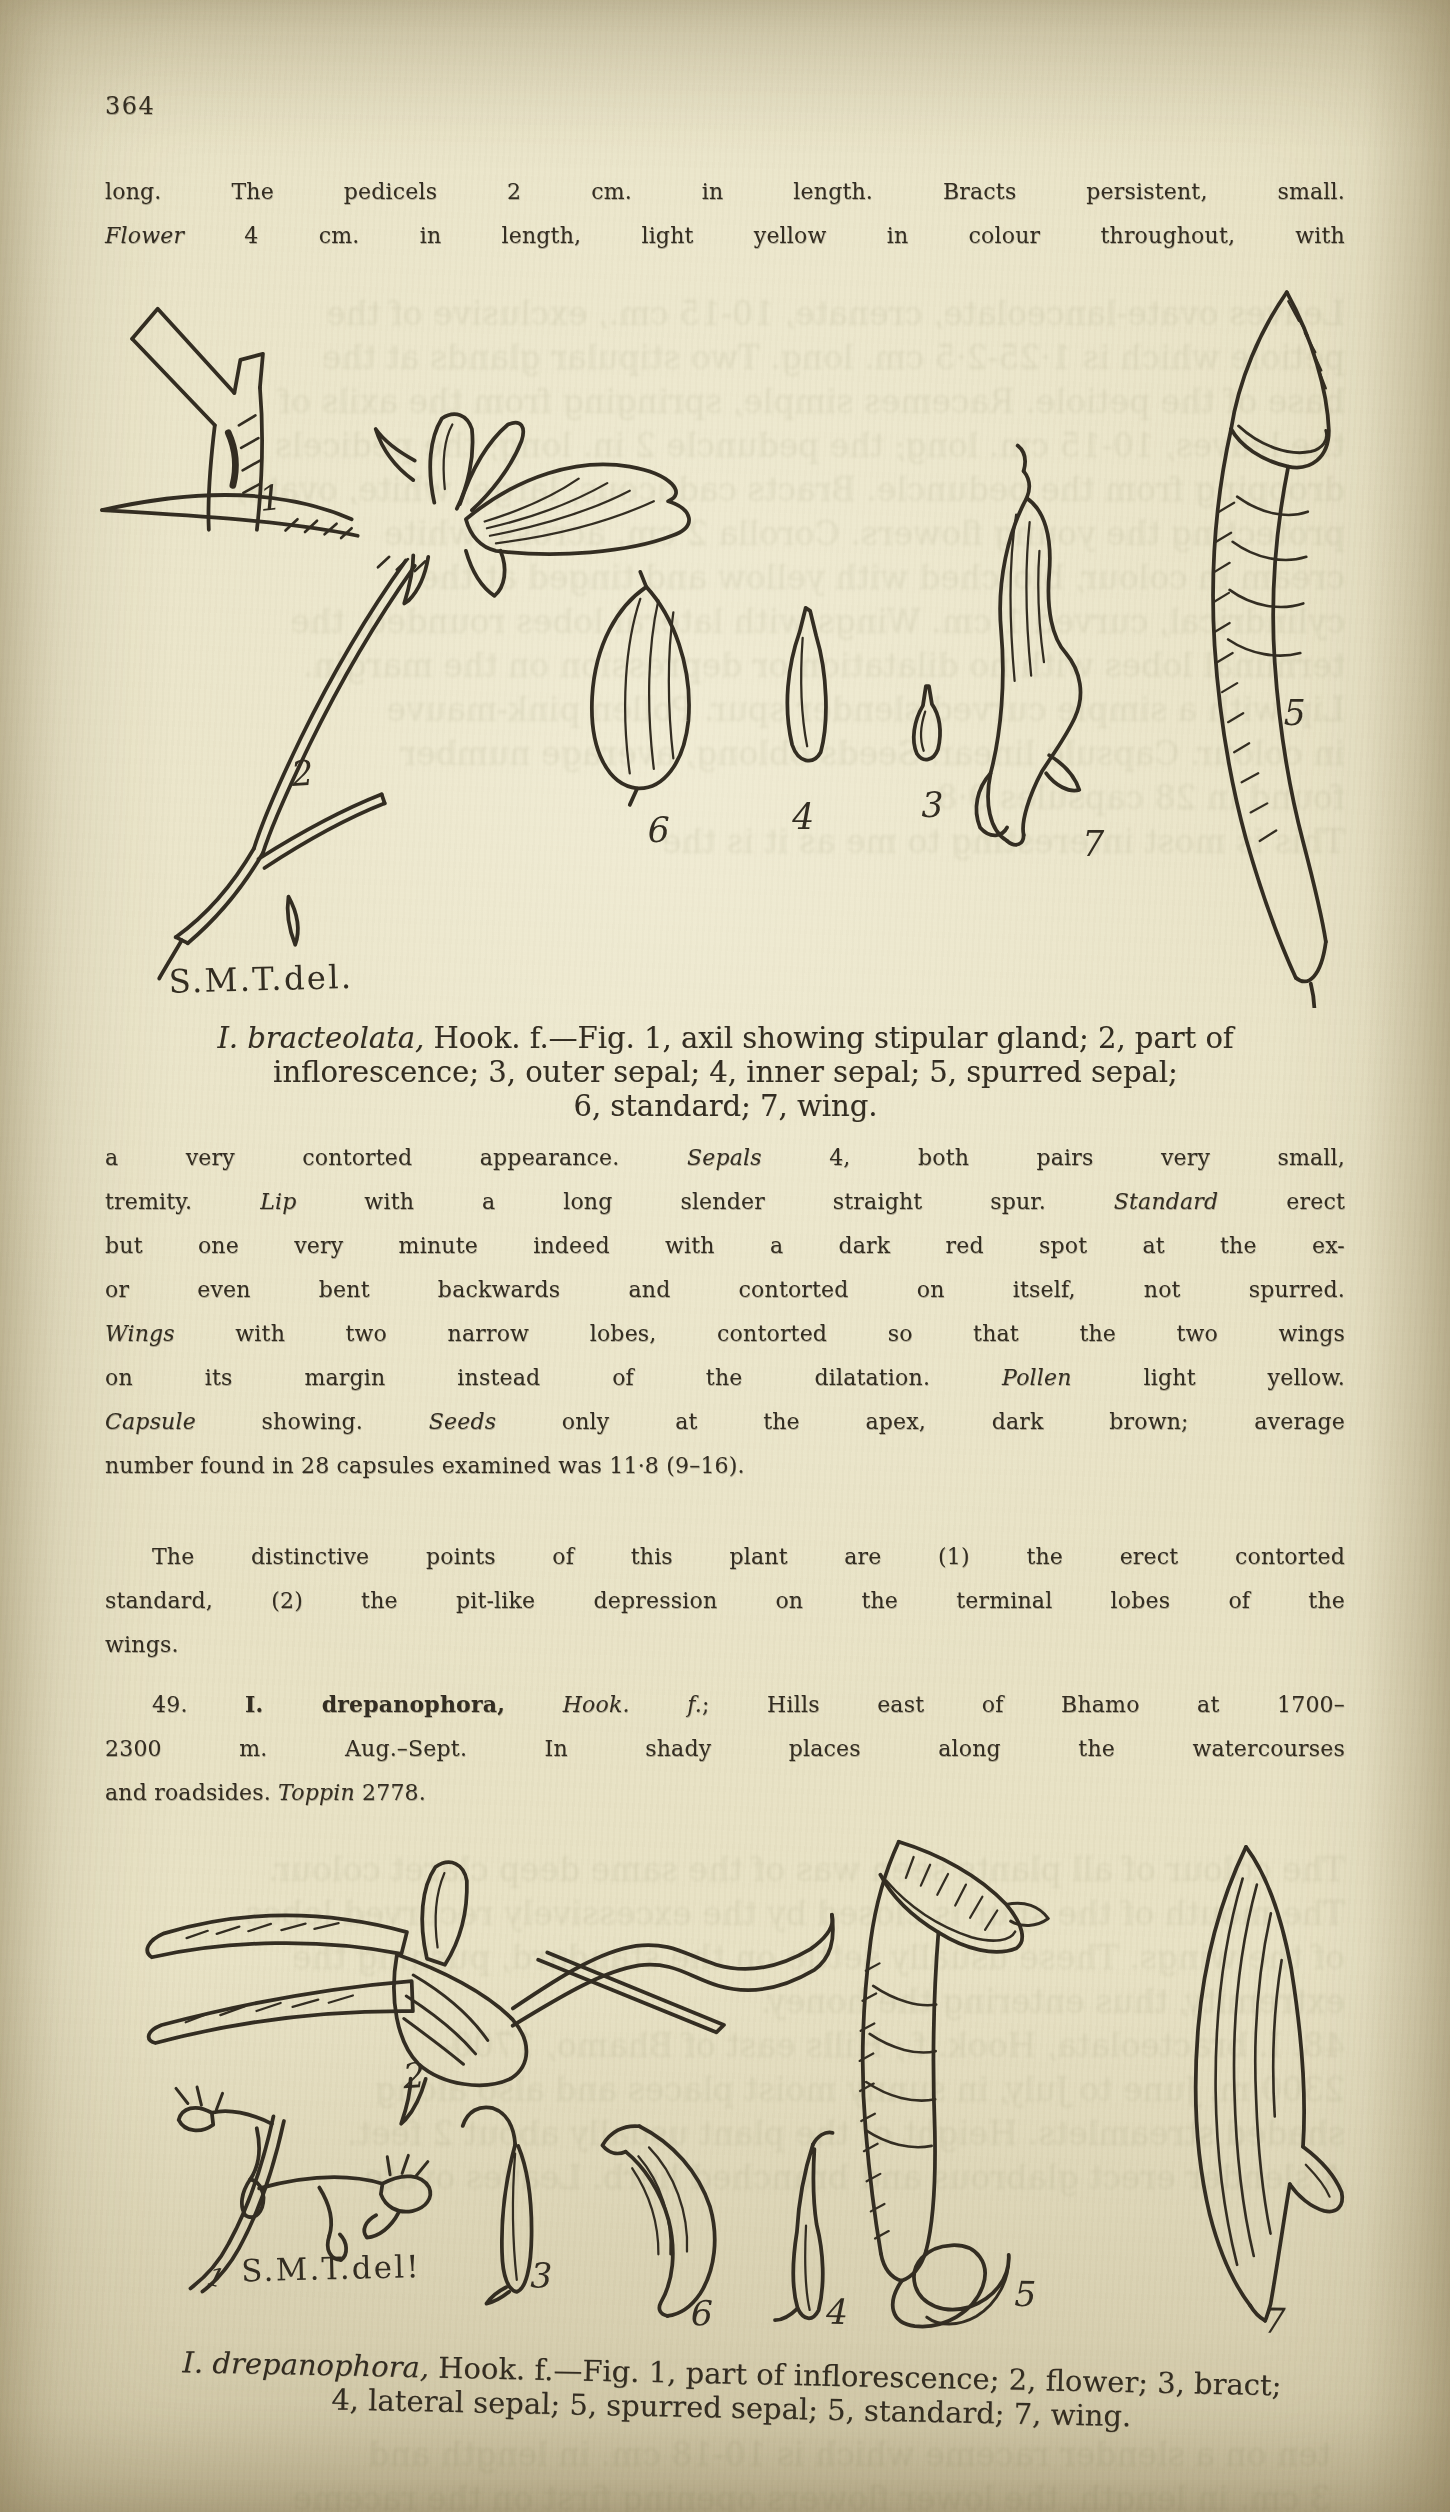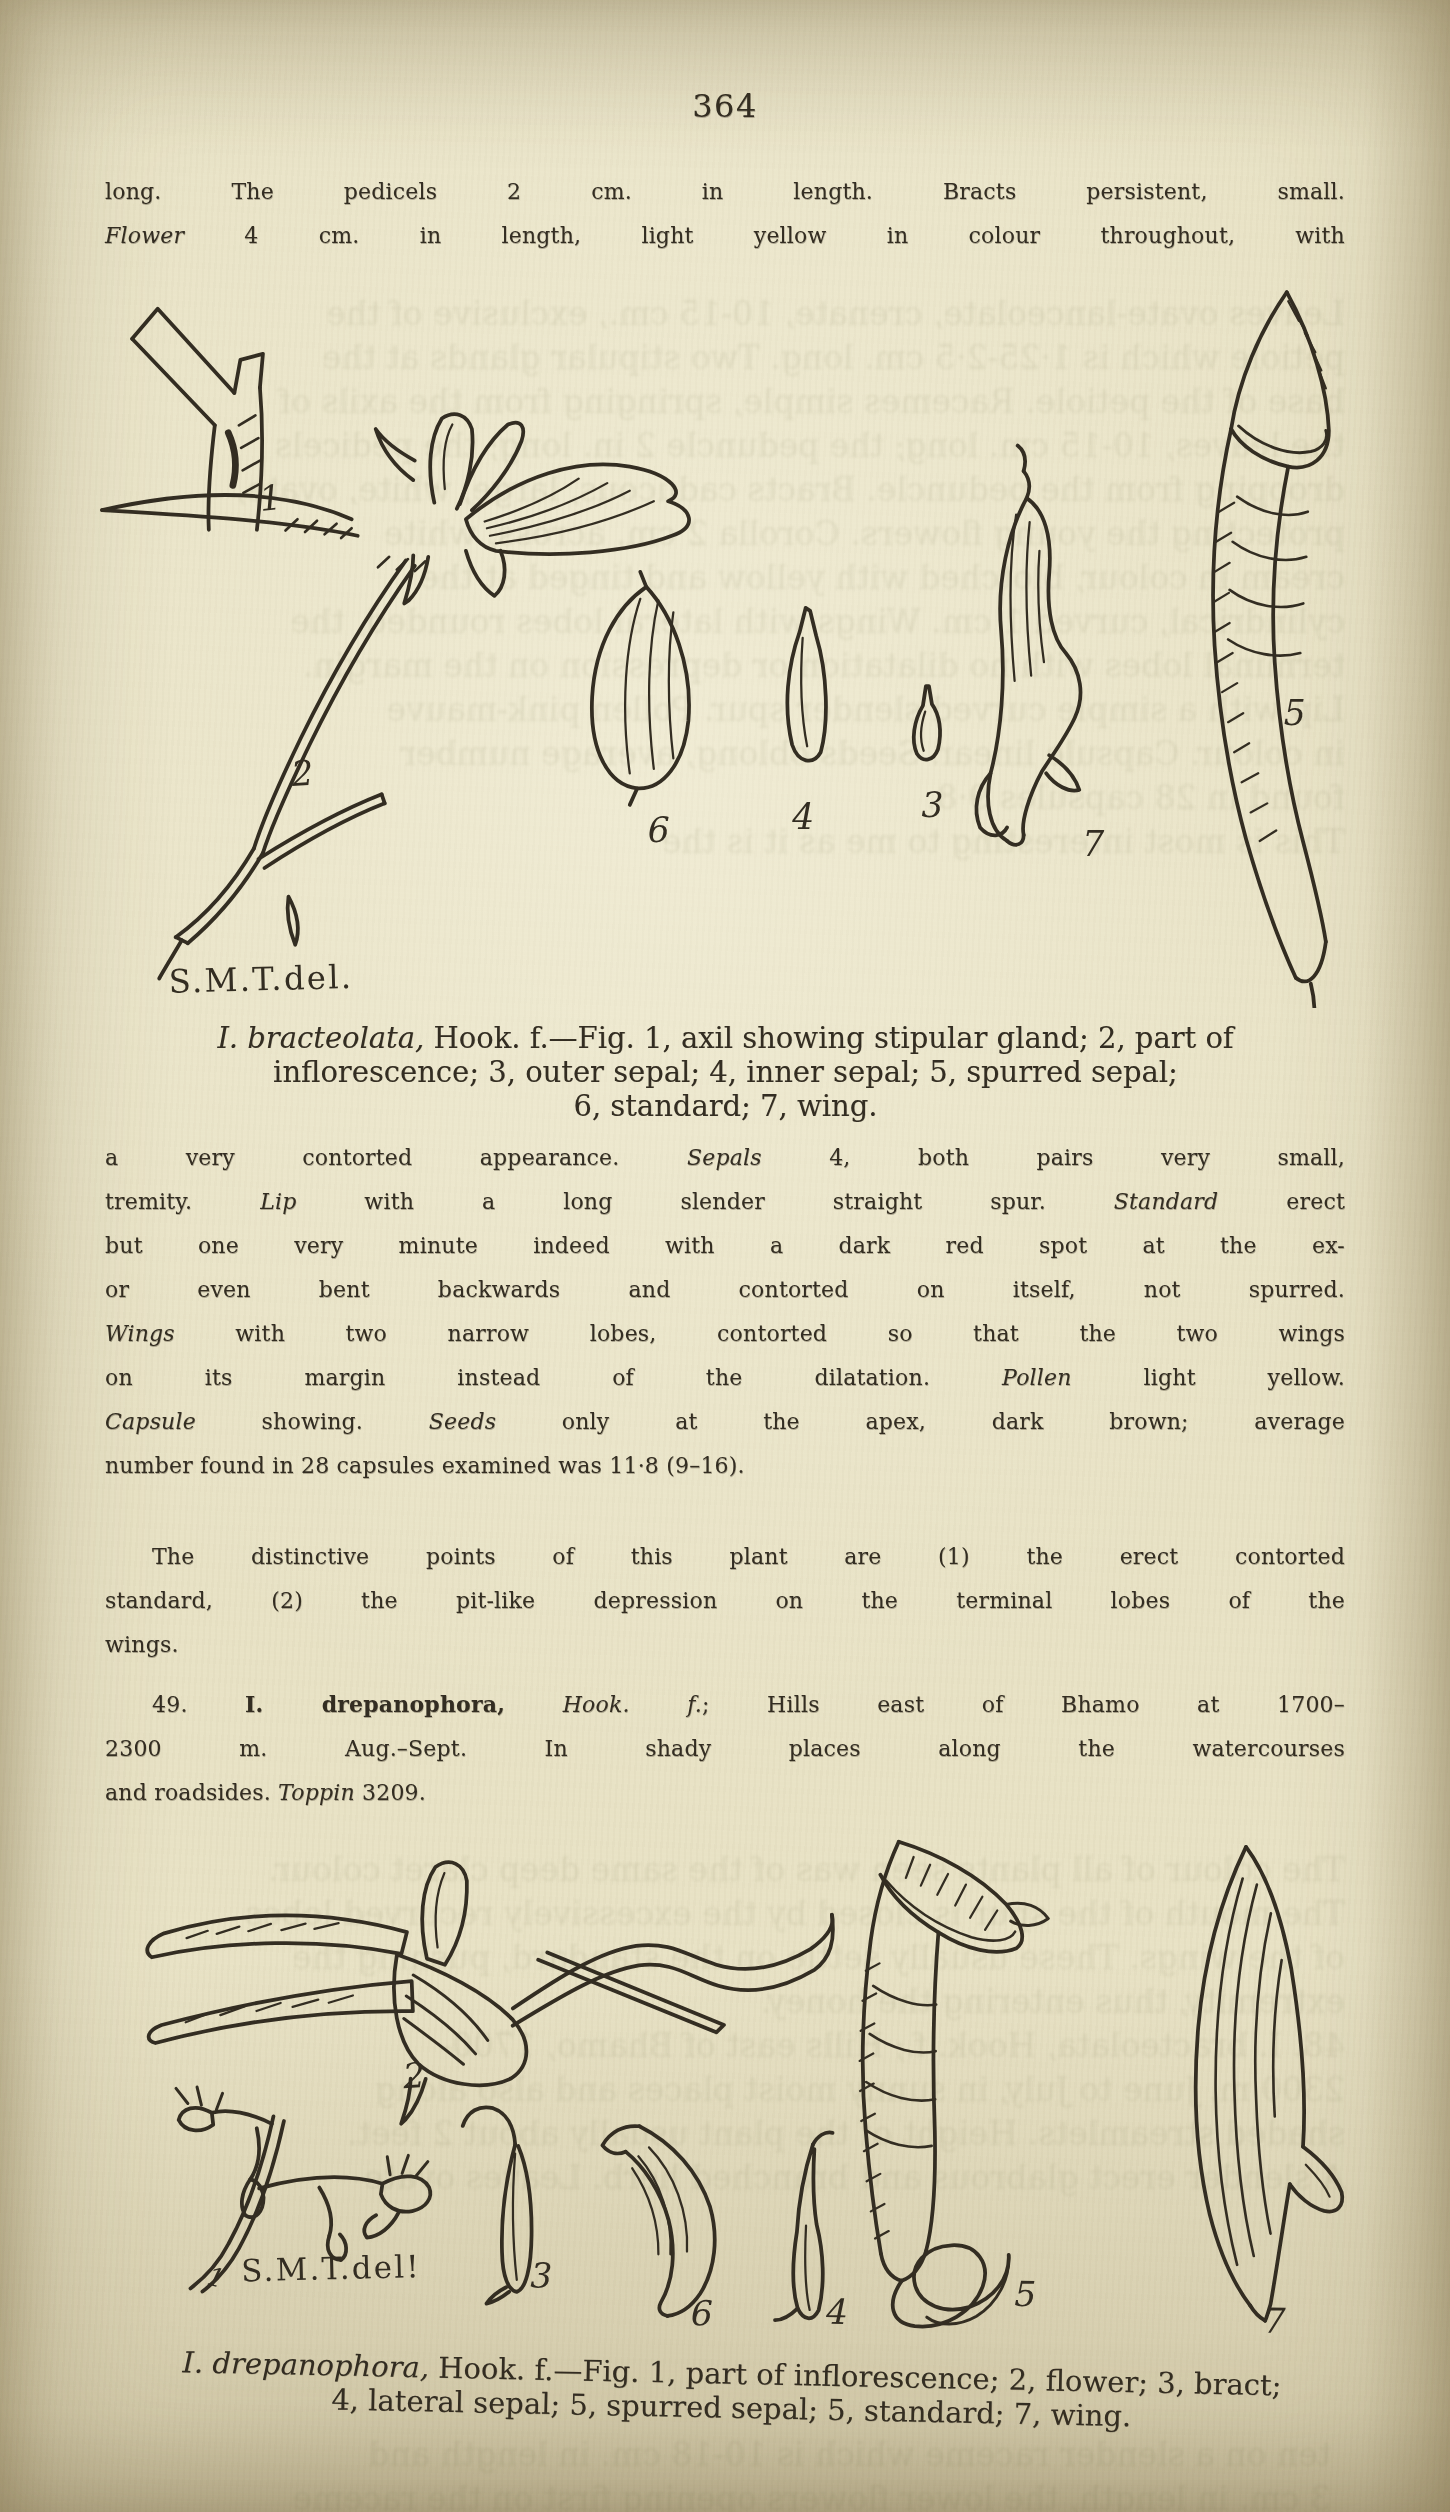--- a/index.html
+++ b/index.html
@@ -23,21 +23,21 @@
   }
   .abs{position:absolute;}
   .col{left:105px;width:1240px;}
   .bodytext{font-size:22px;line-height:44px;letter-spacing:0.2px;
     text-shadow:0.5px 0.5px 0.5px rgba(57,48,33,0.35);}
   .bline{text-align:justify;text-align-last:justify;}
   .bline.last{text-align-last:left;}
   .indent{text-indent:47px;}
   .caption{font-size:29px;line-height:34px;text-align:center;
     text-shadow:0.4px 0.4px 0.5px rgba(57,48,33,0.3);}
-  .pageno{font-size:32px;letter-spacing:1.5px;text-align:center;}
+  .pageno{font-size:24px;letter-spacing:1.5px;text-align:left;}
   .it{font-style:italic;}
   .bd{font-weight:bold;}
   .fig{position:absolute;}
   .fl{font-family:"DejaVu Serif","Liberation Serif",serif;font-style:italic;
     font-size:46px;fill:#332d22;}
   .fl.small{font-size:34px;}
   .sig{font-family:"DejaVu Serif","Liberation Serif",serif;font-size:43px;
     letter-spacing:3px;fill:#332d22;}
   .ghost{
     color:#85835f;opacity:0.13;filter:blur(1.7px);
@@ -183,21 +183,21 @@
 
   <div class="abs col bodytext" style="top:1535px;">
     <div class="bline indent"><span>The distinctive points of this plant are (1) the erect contorted</span></div>
     <div class="bline"><span>standard, (2) the pit-like depression on the terminal lobes of the</span></div>
     <div class="bline last"><span>wings.</span></div>
   </div>
 
   <div class="abs col bodytext" style="top:1682px;">
     <div class="bline indent"><span>49.  </span><span class="bd">I. drepanophora,</span><span> </span><span class="it">Hook. f.</span><span>; Hills east of Bhamo at 1700–</span></div>
     <div class="bline"><span>2300 m.  Aug.–Sept.  In shady places along the watercourses</span></div>
-    <div class="bline last"><span>and roadsides.  </span><span class="it">Toppin</span><span> 3209.</span></div>
+    <div class="bline last"><span>and roadsides.  </span><span class="it">Toppin</span><span> 2778.</span></div>
   </div>
 
   <svg class="fig tilt1" style="left:75px;top:1827px;" width="1323" height="519" viewBox="0 0 1760 690">
     <g fill="none" stroke="#332d22" stroke-width="5" stroke-linecap="round" stroke-linejoin="round">
       <g>
         <path d="M443 135 C340 108 230 106 120 140 C98 150 92 164 104 172 C205 148 330 144 436 164 Z"></path>
         <path d="M150 146 l28 -10 M190 140 l30 -10 M232 136 l30 -10 M276 134 l32 -9 M320 132 l32 -8" stroke-width="3"></path>
         <path d="M450 200 C340 210 220 234 118 262 C98 270 96 282 110 286 C225 254 345 240 452 240 Z"></path>
         <path d="M150 258 l30 -12 M196 248 l32 -12 M244 242 l32 -11 M292 236 l34 -10 M340 230 l32 -10" stroke-width="3"></path>
         <path d="M470 170 C458 120 462 75 480 48 C500 34 518 44 522 66 C524 115 510 152 494 178 Z"></path>

